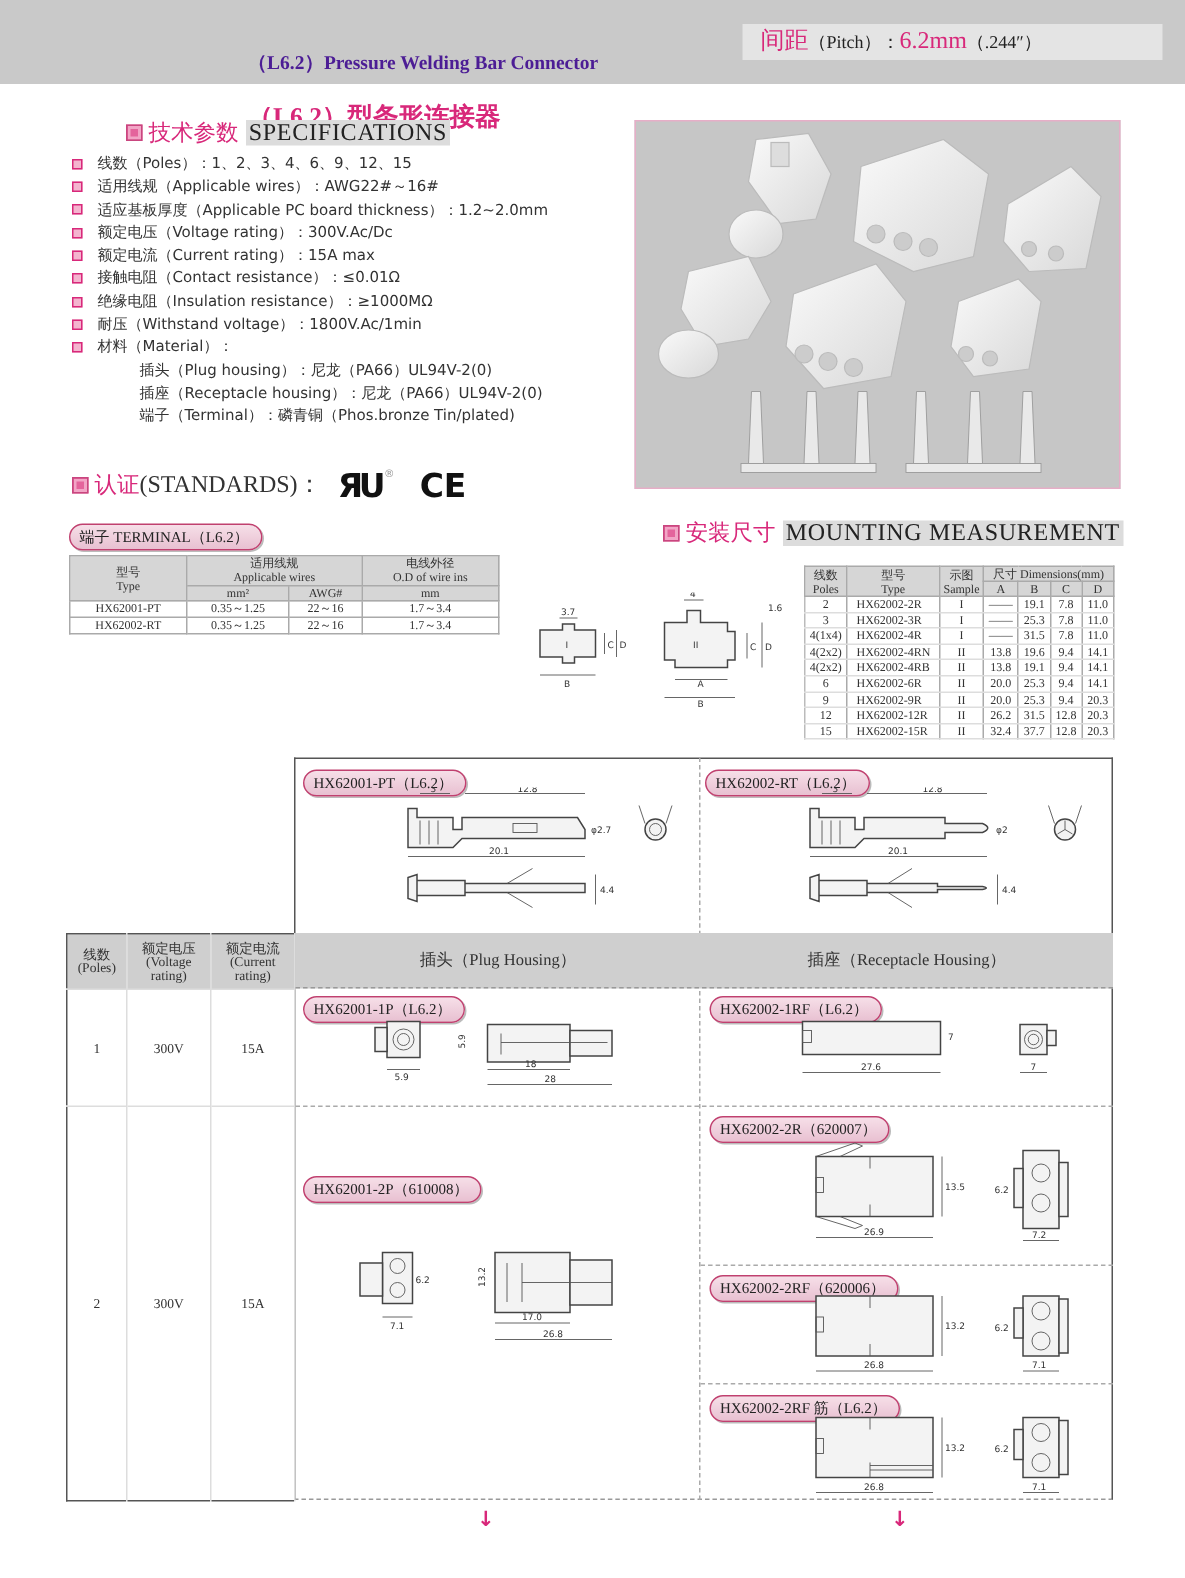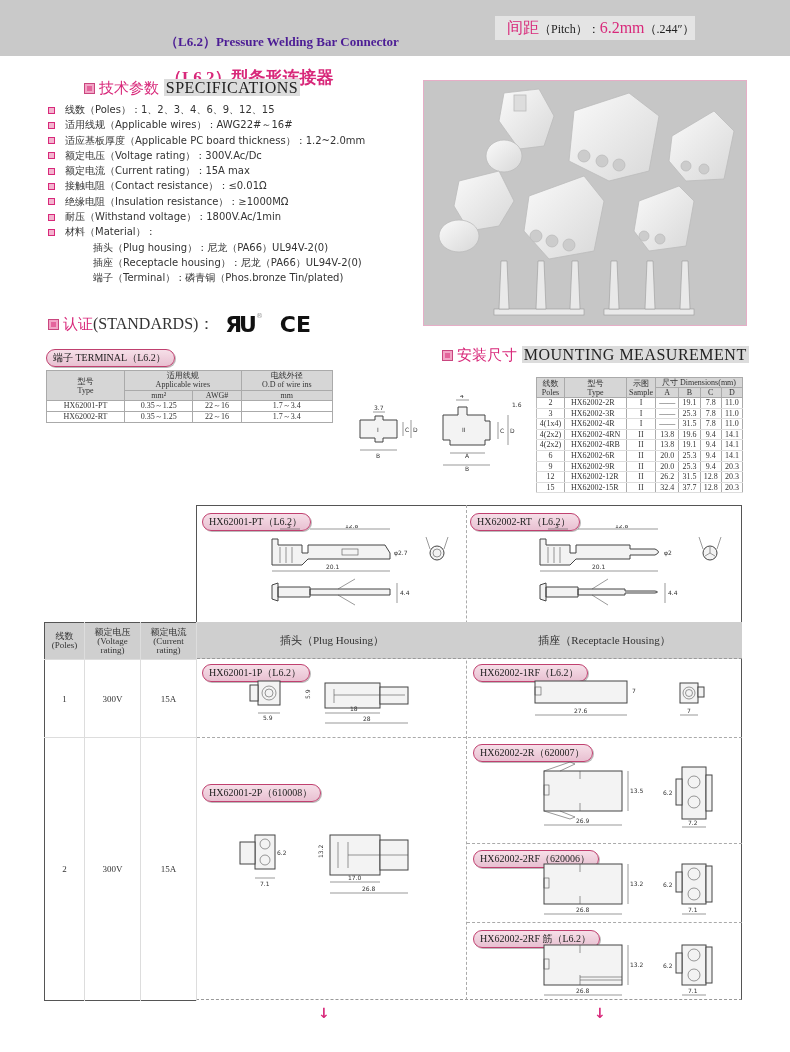--- a/index.html
+++ b/index.html
@@ -1,21 +1,21 @@
 <!DOCTYPE html>
 <html><head>
 <meta charset="utf-8">
 <style>
   * { box-sizing: border-box; margin: 0; padding: 0; }
   body { width: 790px; height: 1052px; background: #fff; position: relative; overflow: hidden; font-family: "DejaVu Sans", sans-serif; color: #222; }
   .abs { position: absolute; }
   .header { left: 0; top: 0; width: 790px; height: 56px; background: #c9c9c9; }
   .title-cn { left: 165px; top: 22px; font-family: Liberation Serif, serif; font-weight: bold; font-size: 17px; color: #d8287a; margin-top: 44px; }
   .title-en { left: 165px; top: 33px; font-family: "Liberation Serif", serif; font-weight: bold; font-size: 13px; color: #4c1d95; }
-  .pitch-box { left: 495px; top: 16px; width: 200px; height: 24px; background: #e4e4e4; font-family: "Liberation Serif", serif; font-size: 12px; line-height: 24px; padding-left: 12px; white-space: nowrap; }
+  .pitch-box { left: 495px; top: 16px; width: 280px; height: 24px; background: #e4e4e4; font-family: "Liberation Serif", serif; font-size: 12px; line-height: 24px; padding-left: 12px; white-space: nowrap; }
   .pitch-box .pk { color: #d8287a; font-size: 16px; }
   .pitch-box .pv { color: #d8287a; font-size: 16px; }
   .sq { display: inline-block; width: 11px; height: 11px; background: #e4649c; border: 1px solid #c9467f; vertical-align: middle; margin-right: 4px; box-shadow: inset 0 0 0 2px #f2a5c6; }
   .sq-small { display: inline-block; width: 7px; height: 7px; background: #f4b4cf; border: 1px solid #d8287a; vertical-align: middle; margin-right: 10px; }
   .sec-title { font-size: 15px; color: #d8287a; white-space: nowrap; margin-left: 36px; }
   .sec-title .en { font-family: "Liberation Serif", serif; color: #222; font-size: 16px; background: #dcdcdc; padding: 0 2px; letter-spacing: 0.5px; }
   .spec-list { left: 48px; top: 102px; font-size: 10px; line-height: 15.3px; color: #333; }
   .spec-list .row { white-space: nowrap; }
   .spec-list .sub { padding-left: 45px; white-space: nowrap; }
   .standards { left: 48px; top: 312px; font-size: 15px; color: #d8287a; white-space: nowrap; }

